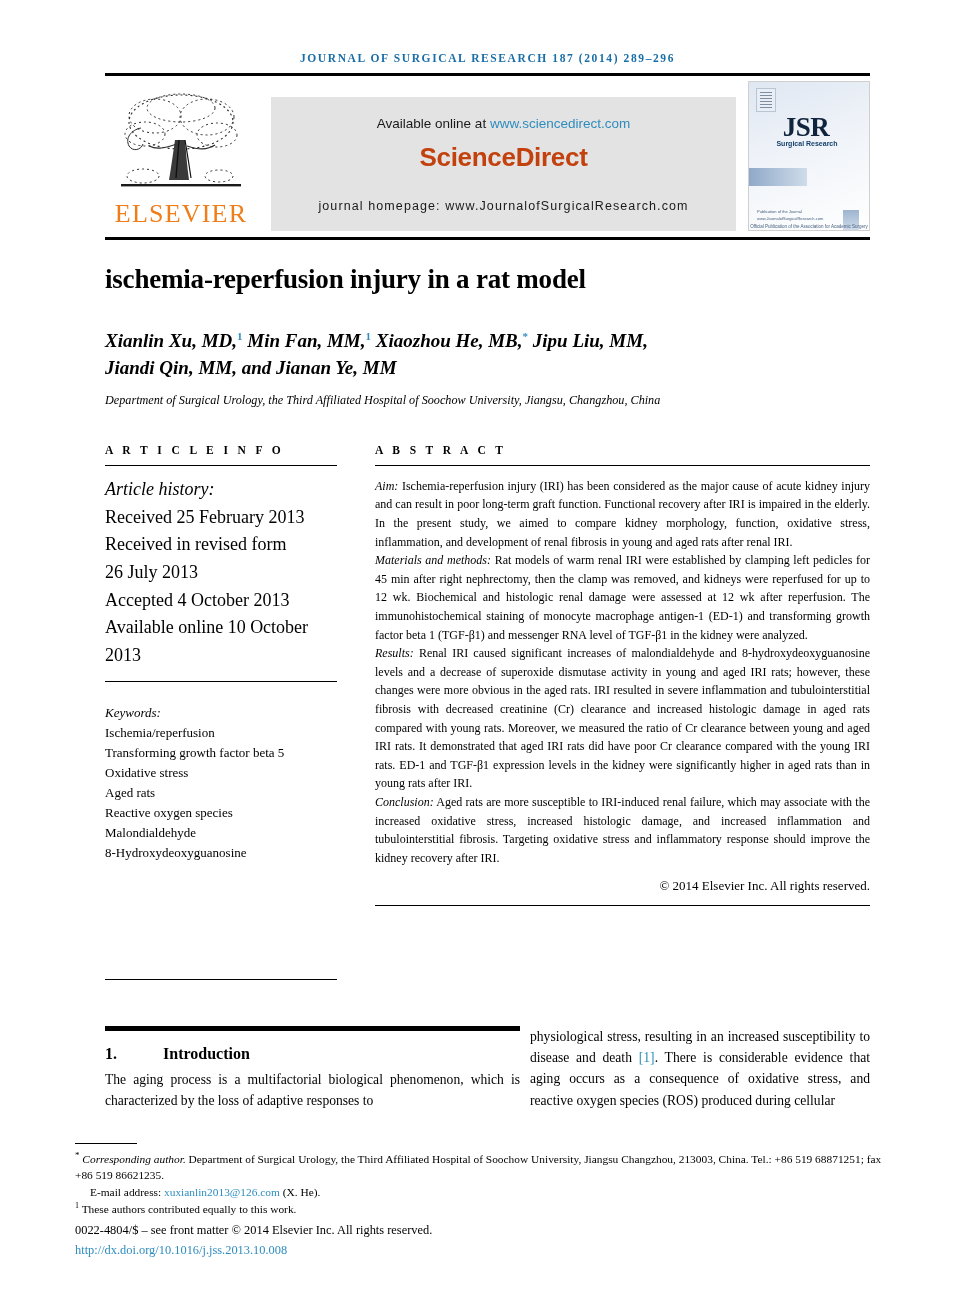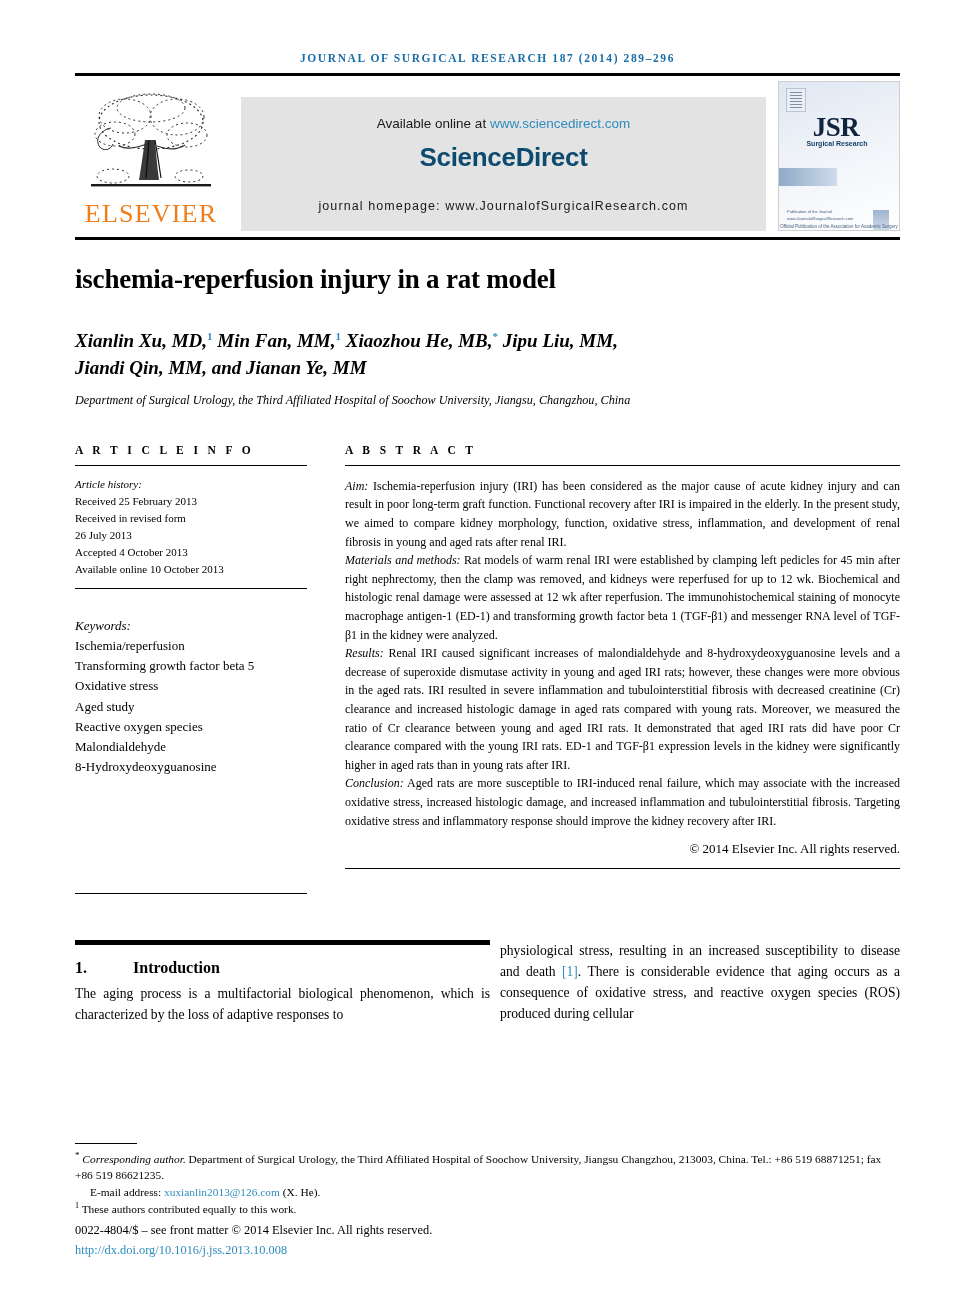--- a/index.html
+++ b/index.html
@@ -5,21 +5,21 @@
   * { box-sizing: border-box; }
   html, body { margin: 0; padding: 0; }
   body {
     width: 975px;
     height: 1305px;
     background: #ffffff;
     font-family: "Liberation Serif", serif;
     color: #000000;
     overflow: hidden;
   }
-  .page { position: relative; width: 975px; height: 1301px; padding: 0 75px; }
+  .page { position: relative; width: 975px; height: 1301px; padding: 0 105px; }
 
   
   .running-head {
     text-align: center;
     color: #1a6ea8;
     font-family: "Liberation Serif", serif;
     font-weight: bold;
     font-size: 11.5px;
     letter-spacing: 1.6px;
     padding-top: 52px;
@@ -71,21 +71,21 @@
     font-family: "Liberation Sans", sans-serif;
     font-size: 13.5px;
     margin-top: 19px;
     color: #1a1a1a;
   }
   .sd-avail .link { color: #2d8cbe; }
   .sd-logo {
     font-family: "Liberation Sans", sans-serif;
     font-weight: bold;
     font-size: 26px;
-    color: #0c4a6e;
+    color: #c2410c;
     margin-top: 11px;
     letter-spacing: -0.3px;
   }
   .sd-home {
     font-family: "Liberation Sans", sans-serif;
     font-size: 12.5px;
     letter-spacing: 1.1px;
     position: absolute;
     bottom: 18px;
     color: #1a1a1a;
@@ -144,23 +144,23 @@
   .col-abstract { flex: 1 1 auto; }
 
   .sec-head {
     font-family: "Liberation Serif", serif;
     font-weight: bold;
     font-size: 11.5px;
     letter-spacing: 3.4px;
   }
   .hr-thin { border-top: 1.6px solid #000; margin-top: 9px; }
 
-  .hist { font-family: "Liberation Serif", serif; font-size: 11px; line-height: 1.54; margin-top: 10px; }
+  .hist { font-family: "Liberation Serif", serif; font-size: 18px; line-height: 1.54; margin-top: 10px; }
   .hist .lbl { font-style: italic; }
-  .kw-wrap { margin-top: 27px; }
+  .kw-wrap { margin-top: 21px; }
   .kw { font-family: "Liberation Serif", serif; font-size: 13px; line-height: 1.54; margin-top: 10px; }
   .kw .lbl { font-style: italic; }
 
   .abstract-body { font-family: "Liberation Serif", serif; font-size: 12px; line-height: 1.55; text-align: justify; margin-top: 11px; }
   .abstract-body p { margin: 0; }
   .abstract-body .lbl { font-style: italic; }
   .copyright { text-align: right; margin-top: 11px; font-family: "Liberation Serif", serif; font-size: 13px; }
 
   .hr-abs-end { border-top: 1.6px solid #000; margin-top: 11px; }
   .hr-info-end { border-top: 1.6px solid #000; margin-top: 11px; }
@@ -268,21 +268,21 @@
         <div>26 July 2013</div>
         <div>Accepted 4 October 2013</div>
         <div>Available online 10 October 2013</div>
       </div>
       <div class="hr-info-end"></div>
       <div class="kw-wrap">
         <div class="kw" style="margin-top:0"><span class="lbl"><i>Keywords:</i></span></div>
         <div class="kw" style="margin-top:0">Ischemia/reperfusion</div>
         <div class="kw" style="margin-top:0">Transforming growth factor beta 5</div>
         <div class="kw" style="margin-top:0">Oxidative stress</div>
-        <div class="kw" style="margin-top:0">Aged study</div>
+        <div class="kw" style="margin-top:0">Aged rats</div>
         <div class="kw" style="margin-top:0">Reactive oxygen species</div>
         <div class="kw" style="margin-top:0">Malondialdehyde</div>
         <div class="kw" style="margin-top:0">8-Hydroxydeoxyguanosine</div>
       </div>
       <div class="hr-abs-end" style="margin-top:116px"></div>
     </div>
 
     <div class="col-gap"></div>
 
     <div class="col-abstract">

